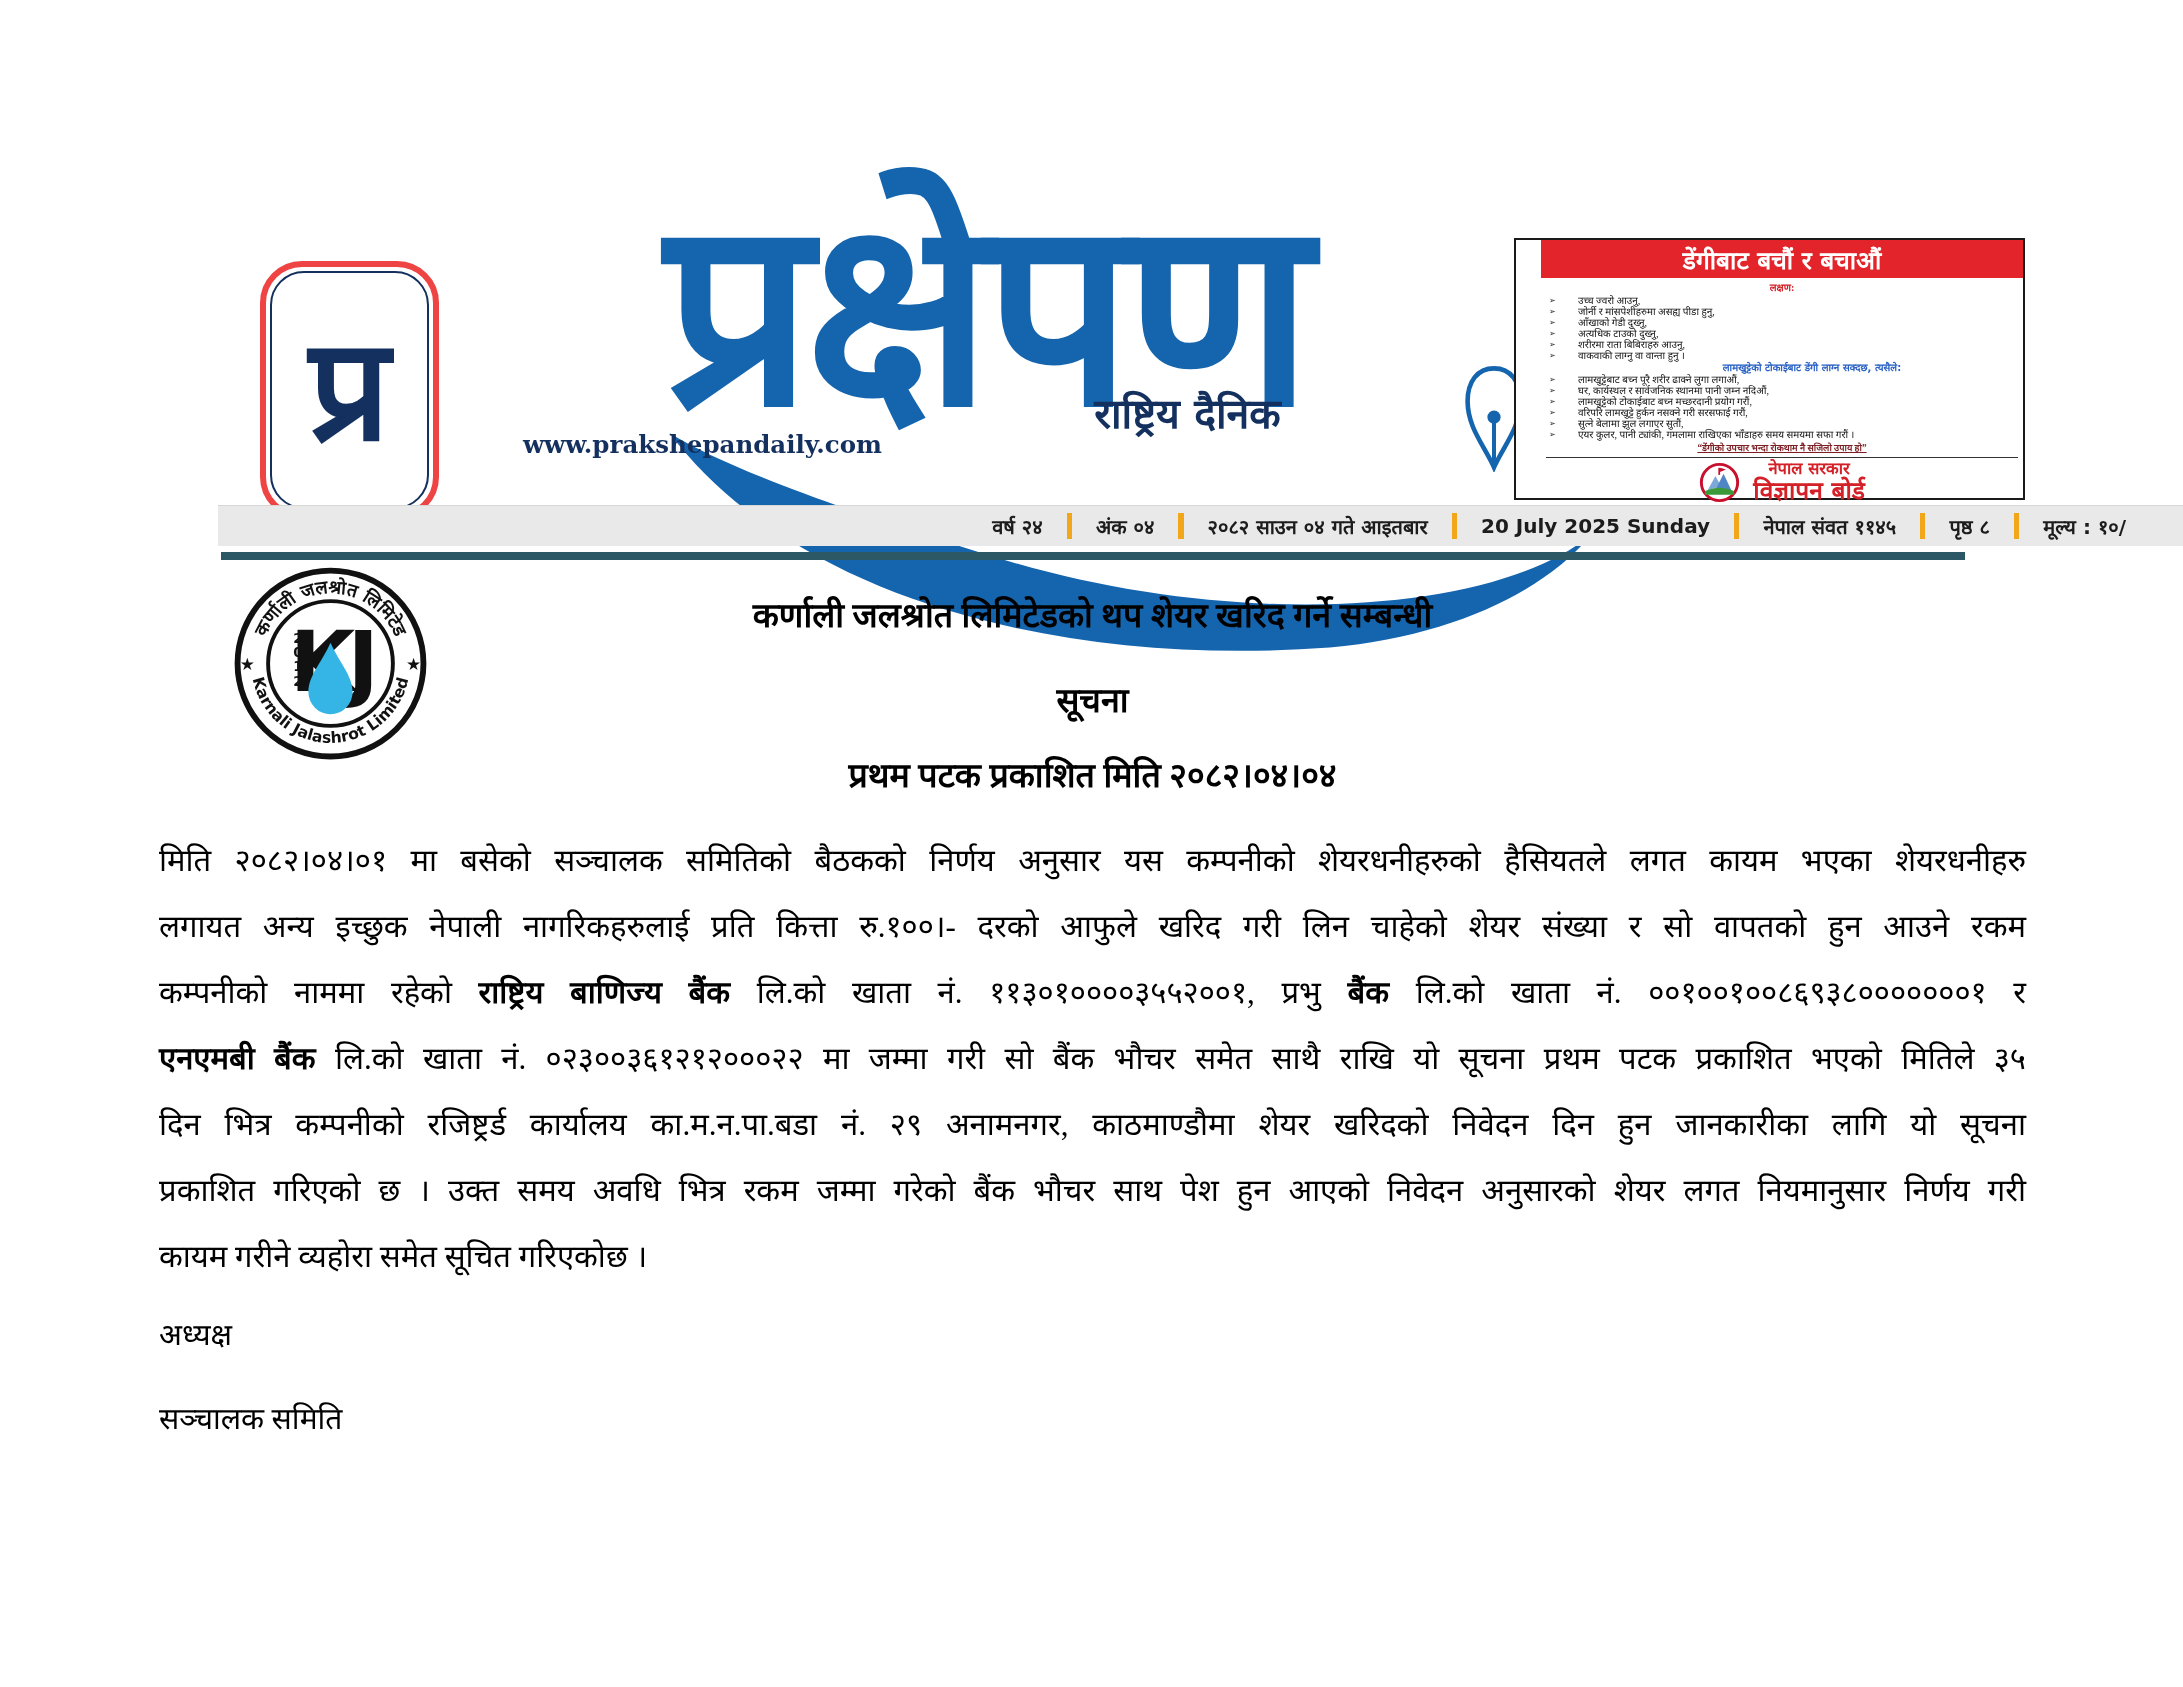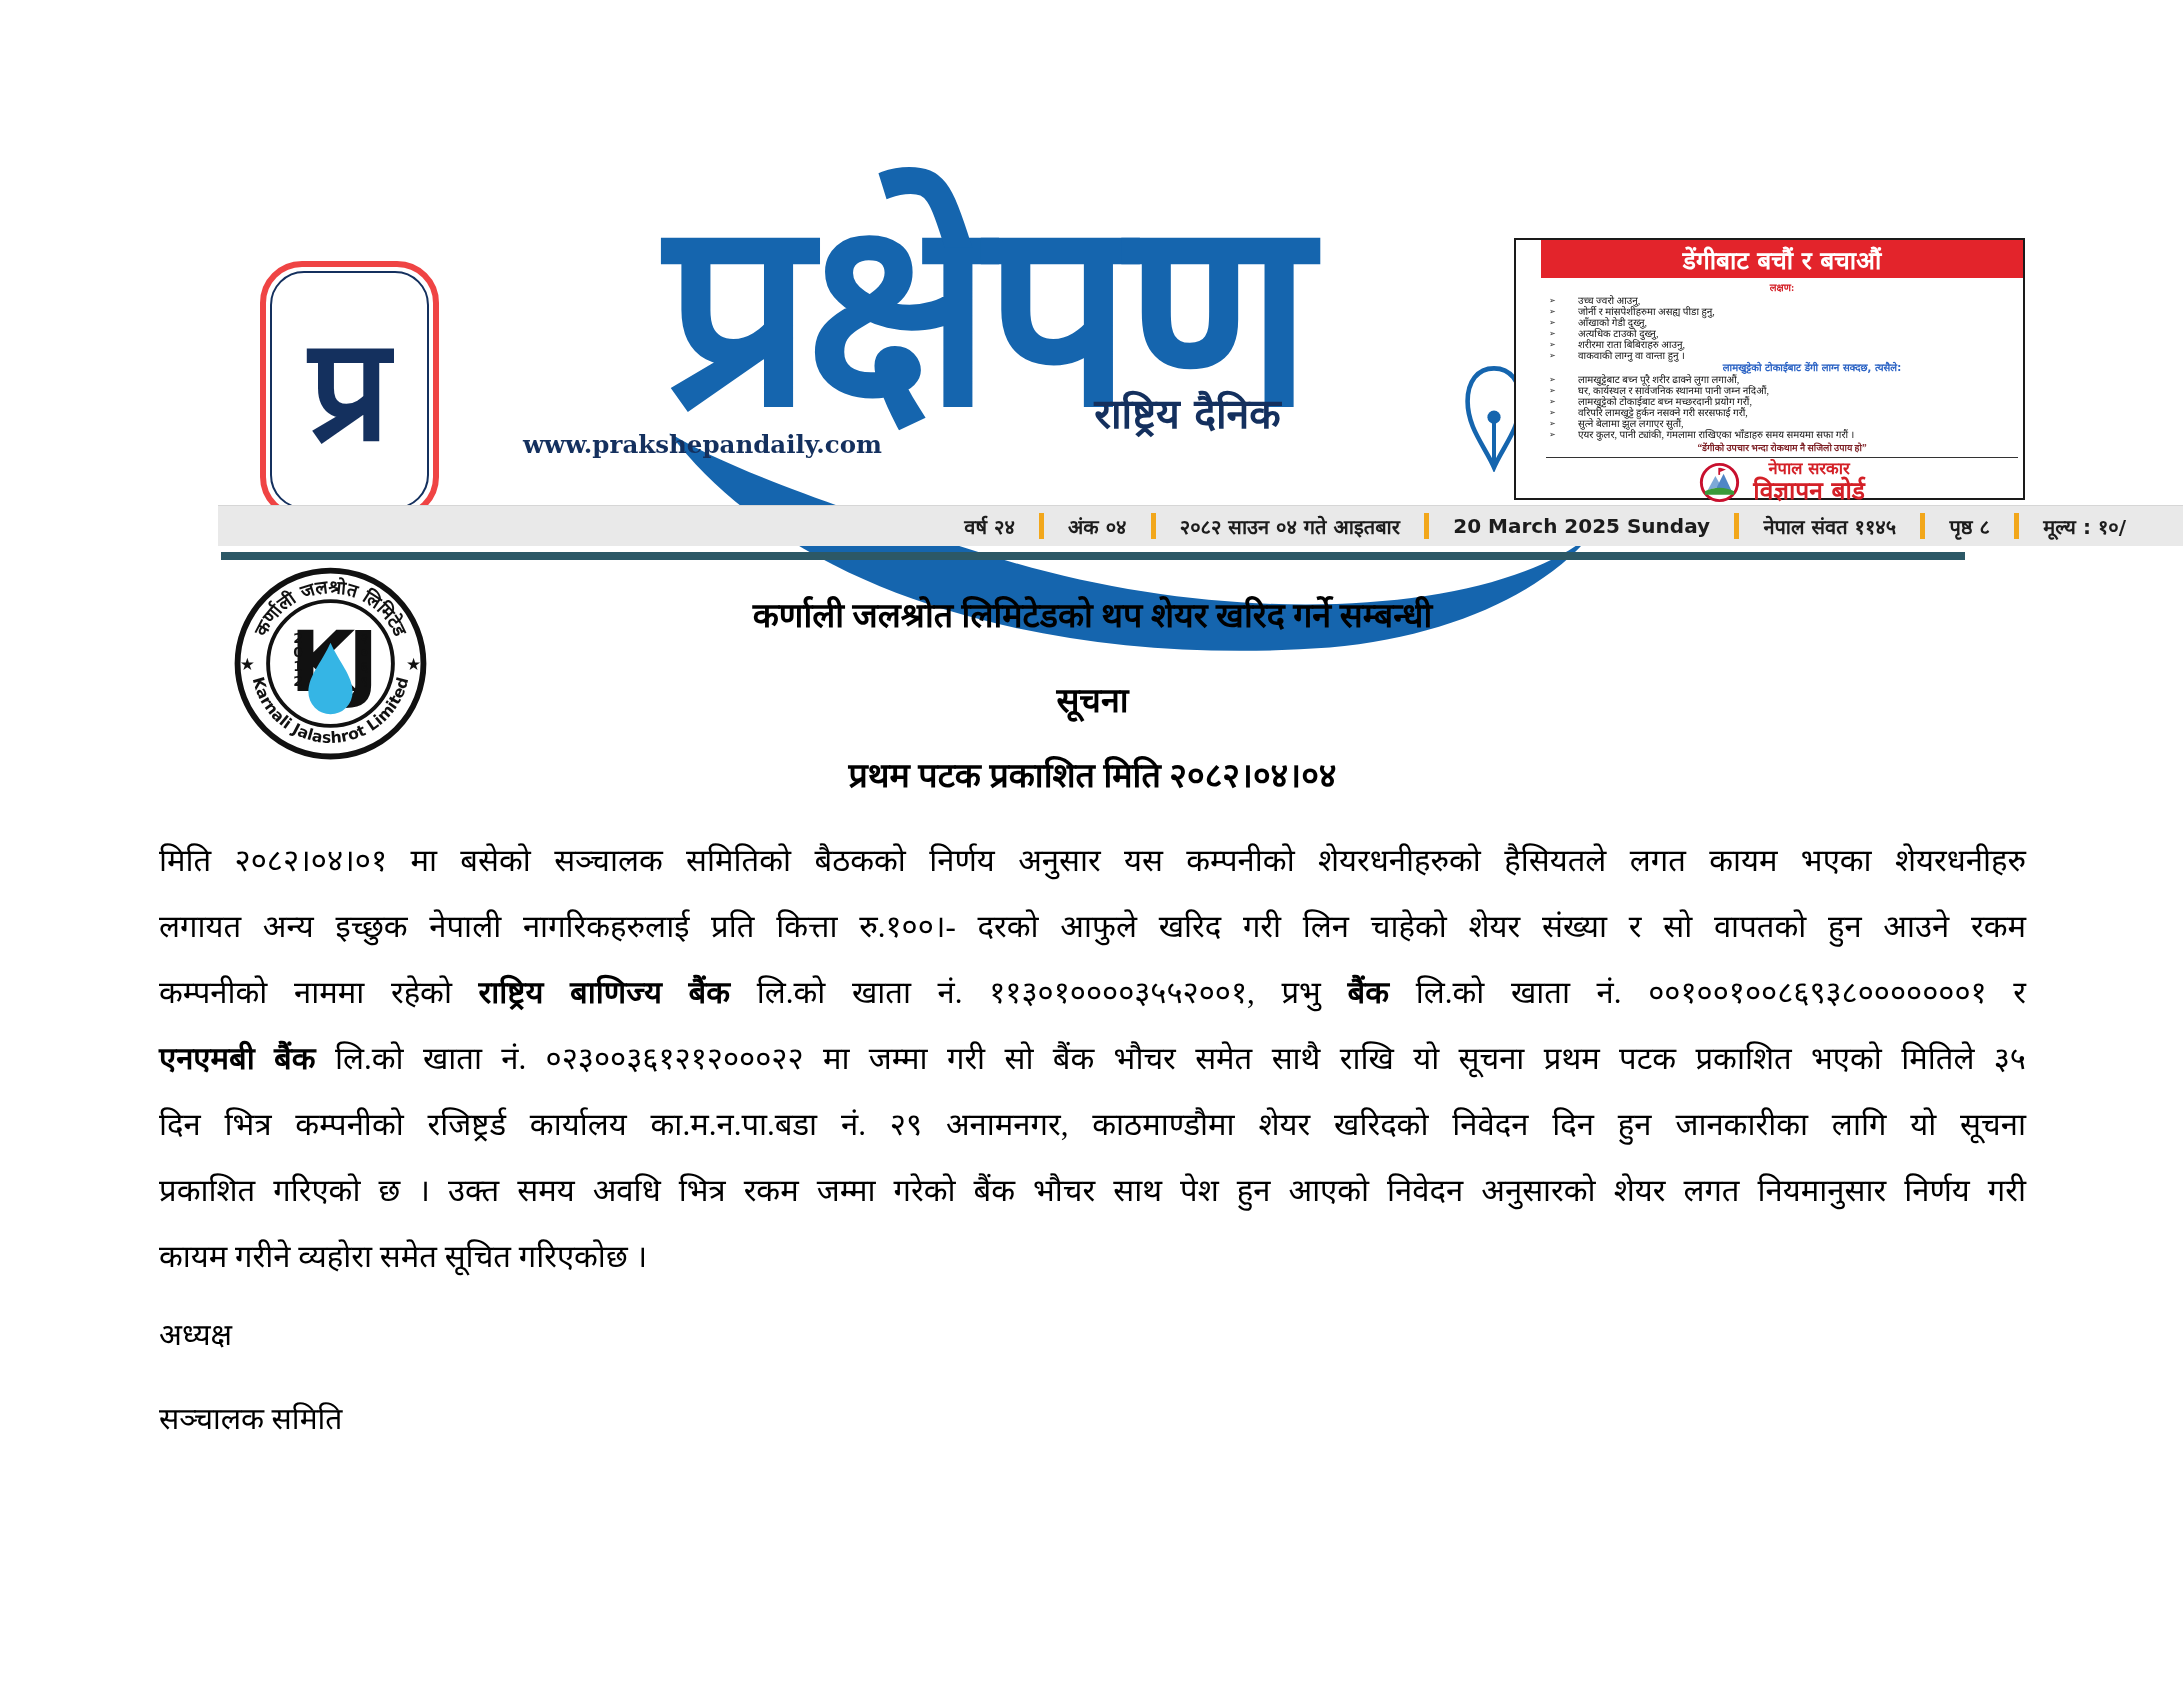--- a/index.html
+++ b/index.html
@@ -53,21 +53,21 @@
     text-align:center; color:#d42027; font-weight:bold; font-size:10px; margin-top:2px;
     font-family:Liberation Serif, serif;
   }
   .ad-list { list-style:none; margin:0.7px 0 0 0; padding:0 5.3px 0 8px; }
   .ad-list li { display:flex; font-size:10px; line-height:11px; color:#111; font-family:"Liberation Serif", serif; }
   .ad-list .arrow { width:29px; flex:0 0 29px; font-size:8px; color:#222; }
   .ad-prevention-heading {
     color:#2a62c4; font-weight:bold; font-size:10px; line-height:11.2px; text-align:center;
     margin:1.3px 0 0 60px; font-family:"DejaVu Sans", sans-serif;
   }
-  .ad-quote { text-align:center; color:#7d1f24; font-weight:bold; font-size:9.3px; margin-top:1.3px; }
+  .ad-quote { text-align:center; color:#7d1f24; font-weight:bold; font-size:9.3px; margin-top:1.3px;text-decoration:underline; }
   .ad-divider { border-top:1.3px solid #333; margin:3.3px 5.3px 0 5.3px; }
   .ad-footer { display:flex; align-items:center; justify-content:center; gap:13.2px; margin-top:2px; }
   .gov-emblem { width:41px; height:41px; }
   .gov-text { text-align:center; font-family:"DejaVu Sans", sans-serif; }
   .gov-line1 { color:#d42027; font-weight:bold; font-size:16.5px; line-height:18px; }
   .gov-line2 { color:#d42027; font-weight:bold; font-size:24.5px; line-height:26px; }
 
   
   .info-bar {
     position:absolute; left:218px; top:505px; width:2036px; height:41px;
@@ -200,21 +200,21 @@
     </div>
   </div>
 
   <div class="info-bar">
       <span class="info-item">वर्ष २४</span>
       <span class="info-sep"></span>
       <span class="info-item">अंक ०४</span>
       <span class="info-sep"></span>
       <span class="info-item">२०८२ साउन ०४ गते आइतबार</span>
       <span class="info-sep"></span>
-      <span class="info-item">20 March 2025 Sunday</span>
+      <span class="info-item">20 July 2025 Sunday</span>
       <span class="info-sep"></span>
       <span class="info-item">नेपाल संवत ११४५</span>
       <span class="info-sep"></span>
       <span class="info-item">पृष्ठ ८</span>
       <span class="info-sep"></span>
       <span class="info-item">मूल्य : १०/</span>
     </div>
   <div class="teal-rule"></div>
 
   <svg class="kj-logo" viewBox="0 0 300 300" xmlns="http://www.w3.org/2000/svg">

